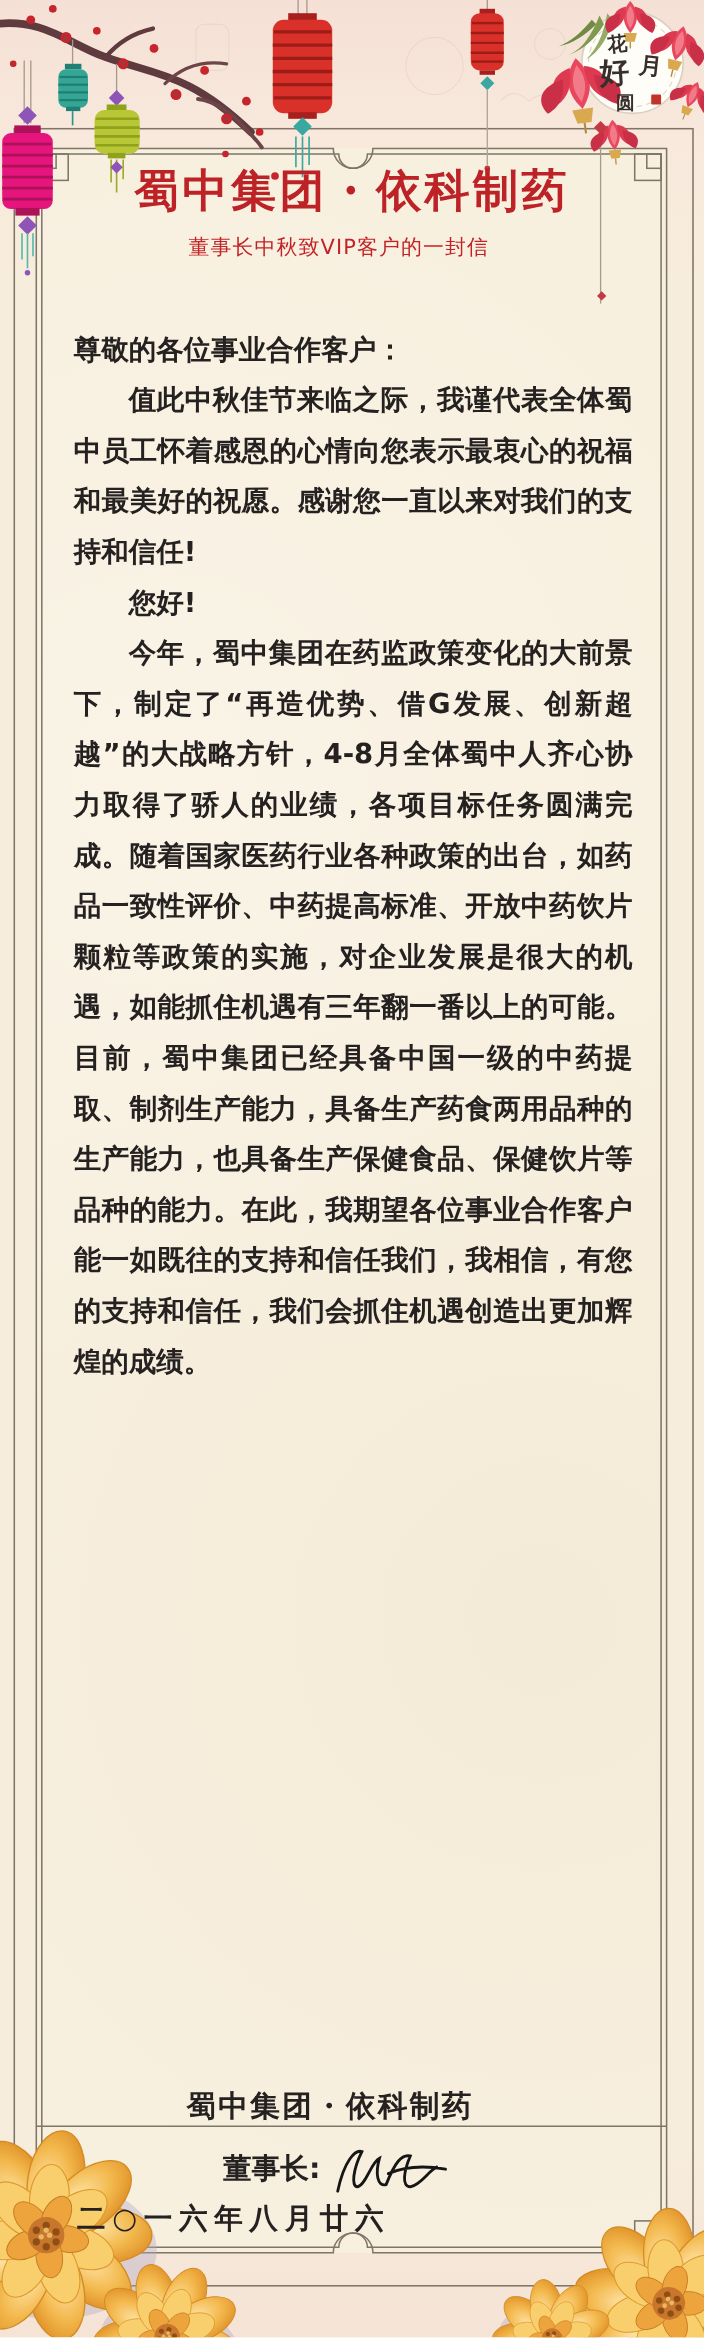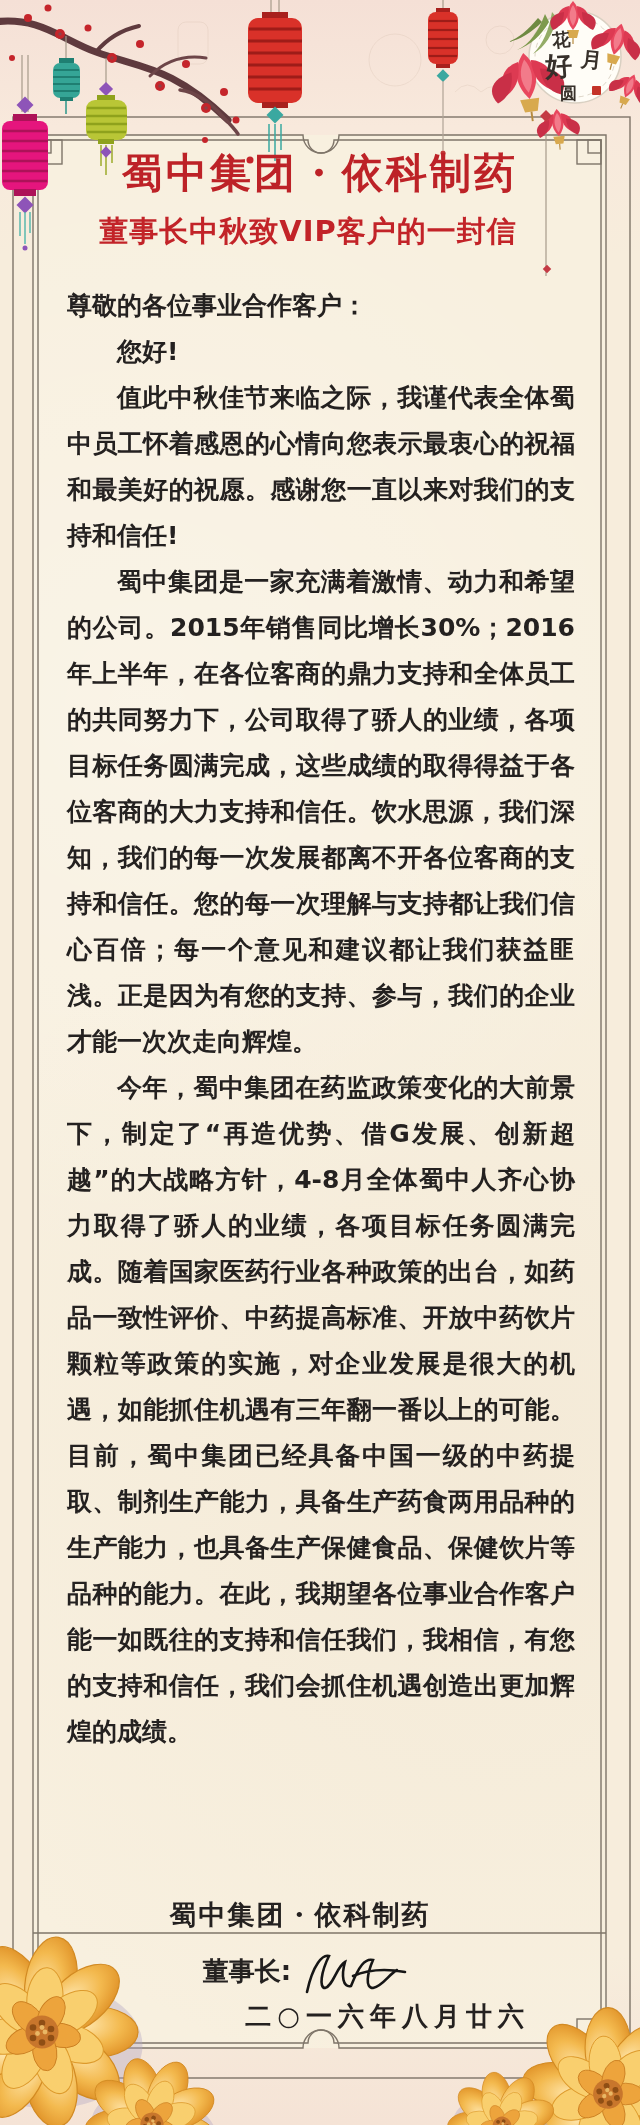--- a/index.html
+++ b/index.html
@@ -8,33 +8,33 @@
     background:linear-gradient(180deg,#f5e0d6 0%,#f8e9dc 6%,#f7eddc 12%,#f7eddc 92%,#f5e3d6 100%);}
   .paper{position:absolute;left:33px;top:135px;width:573px;height:1913px;
     background:
       radial-gradient(circle at 20% 30%, rgba(255,255,255,.25), transparent 40%),
       radial-gradient(circle at 80% 70%, rgba(214,190,160,.12), transparent 45%),
       #f8f0df;}
   svg{position:absolute;left:0;top:0;}
   .title{position:absolute;left:40px;top:146px;width:560px;text-align:center;
     font-size:41px;font-weight:900;color:#bd2227;letter-spacing:3px;}
   .subtitle{position:absolute;left:40px;top:212px;width:536px;text-align:center;
-    font-size:29px;font-weight:700;color:#c22328;letter-spacing:1px;}
+    font-size:19px;font-weight:400;color:#c22328;letter-spacing:1px;}
   .body-text{position:absolute;left:67px;top:283px;width:508px;
     font-size:25px;line-height:46px;font-weight:700;color:#242120;
     text-align:justify;word-break:break-all;}
   .body-text p{margin:0;text-indent:2em;}
-  .body-text p.salutation{text-indent:0;}
+  .body-text p.salutation{text-indent:0;margin-top:12px;}
   .sign-company{position:absolute;left:70px;top:1897px;width:460px;text-align:center;
     font-size:27px;font-weight:800;color:#242120;letter-spacing:2px;}
   .sign-row{position:absolute;left:70px;top:1946px;width:460px;display:flex;
     justify-content:center;align-items:flex-start;gap:6px;}
   .sign-label{font-size:26px;font-weight:800;color:#242120;padding-top:8px;margin-left:18px;}
   .sign-svg{position:relative;width:118px;height:58px;}
-  .sign-date{position:absolute;left:70px;top:1999px;width:460px;text-align:right;
+  .sign-date{position:absolute;left:70px;top:1999px;width:460px;text-align:left;
     font-size:26px;font-weight:800;color:#242120;letter-spacing:6px;}
   .moon-char{position:absolute;color:#37302a;font-family:"DejaVu Serif","Liberation Serif",serif;
     font-weight:700;}
 </style>
 </head>
 <body>
 
 <div class="page">
 
   <div class="paper"></div>
@@ -289,23 +289,22 @@
   <div class="title">蜀中集团・依科制药</div>
   <div class="subtitle">董事长中秋致VIP客户的一封信</div>
 
   <span class="moon-char" style="left:552px;top:28px;font-size:18px;transform:rotate(-8deg);">花</span>
   <span class="moon-char" style="left:545px;top:48px;font-size:27px;transform:rotate(-4deg);">好</span>
   <span class="moon-char" style="left:581px;top:46px;font-size:21px;transform:rotate(6deg);">月</span>
   <span class="moon-char" style="left:560px;top:82px;font-size:17px;">圆</span>
 
   <div class="body-text">
     <p class="salutation">尊敬的各位事业合作客户：</p>
+    <p>值此中秋佳节来临之际，我谨代表全体蜀中员工怀着感恩的心情向您表示最衷心的祝福和最美好的祝愿。感谢您一直以来对我们的支持和信任!</p>
     <p>您好!</p>
-    <p>值此中秋佳节来临之际，我谨代表全体蜀中员工怀着感恩的心情向您表示最衷心的祝福和最美好的祝愿。感谢您一直以来对我们的支持和信任!</p>
-    <p>蜀中集团是一家充满着激情、动力和希望的公司。2015年销售同比增长30%；2016年上半年，在各位客商的鼎力支持和全体员工的共同努力下，公司取得了骄人的业绩，各项目标任务圆满完成，这些成绩的取得得益于各位客商的大力支持和信任。饮水思源，我们深知，我们的每一次发展都离不开各位客商的支持和信任。您的每一次理解与支持都让我们信心百倍；每一个意见和建议都让我们获益匪浅。正是因为有您的支持、参与，我们的企业才能一次次走向辉煌。</p>
     <p>今年，蜀中集团在药监政策变化的大前景下，制定了“再造优势、借G发展、创新超越”的大战略方针，4-8月全体蜀中人齐心协力取得了骄人的业绩，各项目标任务圆满完成。随着国家医药行业各种政策的出台，如药品一致性评价、中药提高标准、开放中药饮片颗粒等政策的实施，对企业发展是很大的机遇，如能抓住机遇有三年翻一番以上的可能。目前，蜀中集团已经具备中国一级的中药提取、制剂生产能力，具备生产药食两用品种的生产能力，也具备生产保健食品、保健饮片等品种的能力。在此，我期望各位事业合作客户能一如既往的支持和信任我们，我相信，有您的支持和信任，我们会抓住机遇创造出更加辉煌的成绩。</p>
   </div>
 
   <div class="sign-company">蜀中集团・依科制药</div>
   <div class="sign-row">
     <span class="sign-label">董事长:</span>
     <svg class="sign-svg" width="118" height="58" viewBox="0 0 118 58">
       <path d="M10,46 C16,18 26,8 32,10 C24,26 22,42 28,42 C36,40 40,20 48,16 C44,30 46,42 54,40 C62,20 68,12 76,14 C70,28 68,42 76,42 C86,40 92,28 100,24 M56,30 C70,24 86,22 108,26" stroke="#161616" stroke-width="2.6" fill="none" stroke-linecap="round"></path>
     </svg>
   </div>

